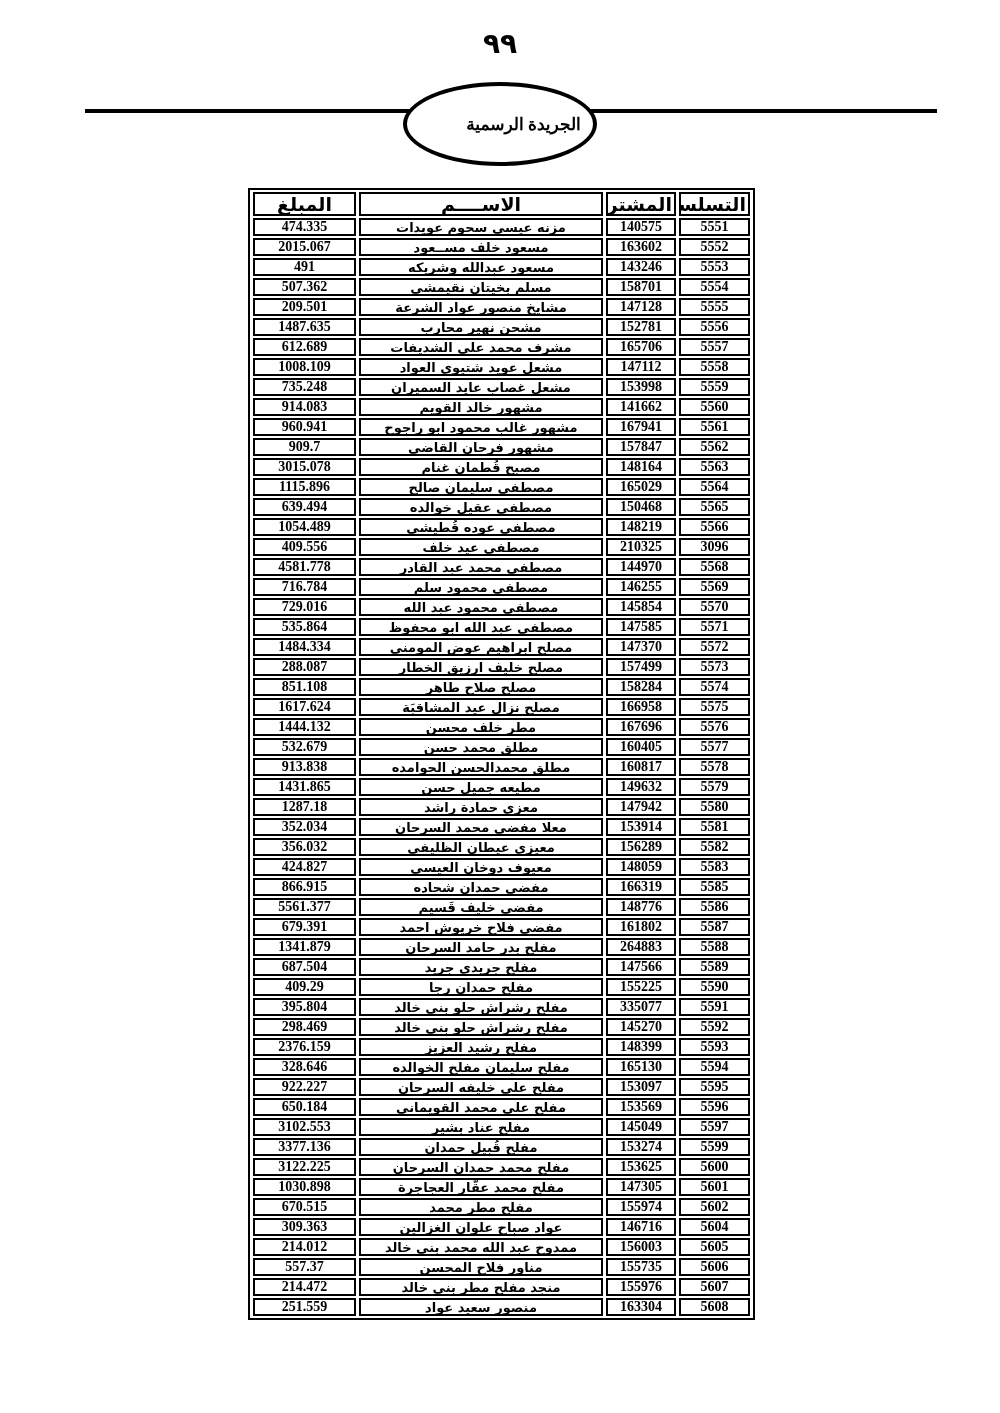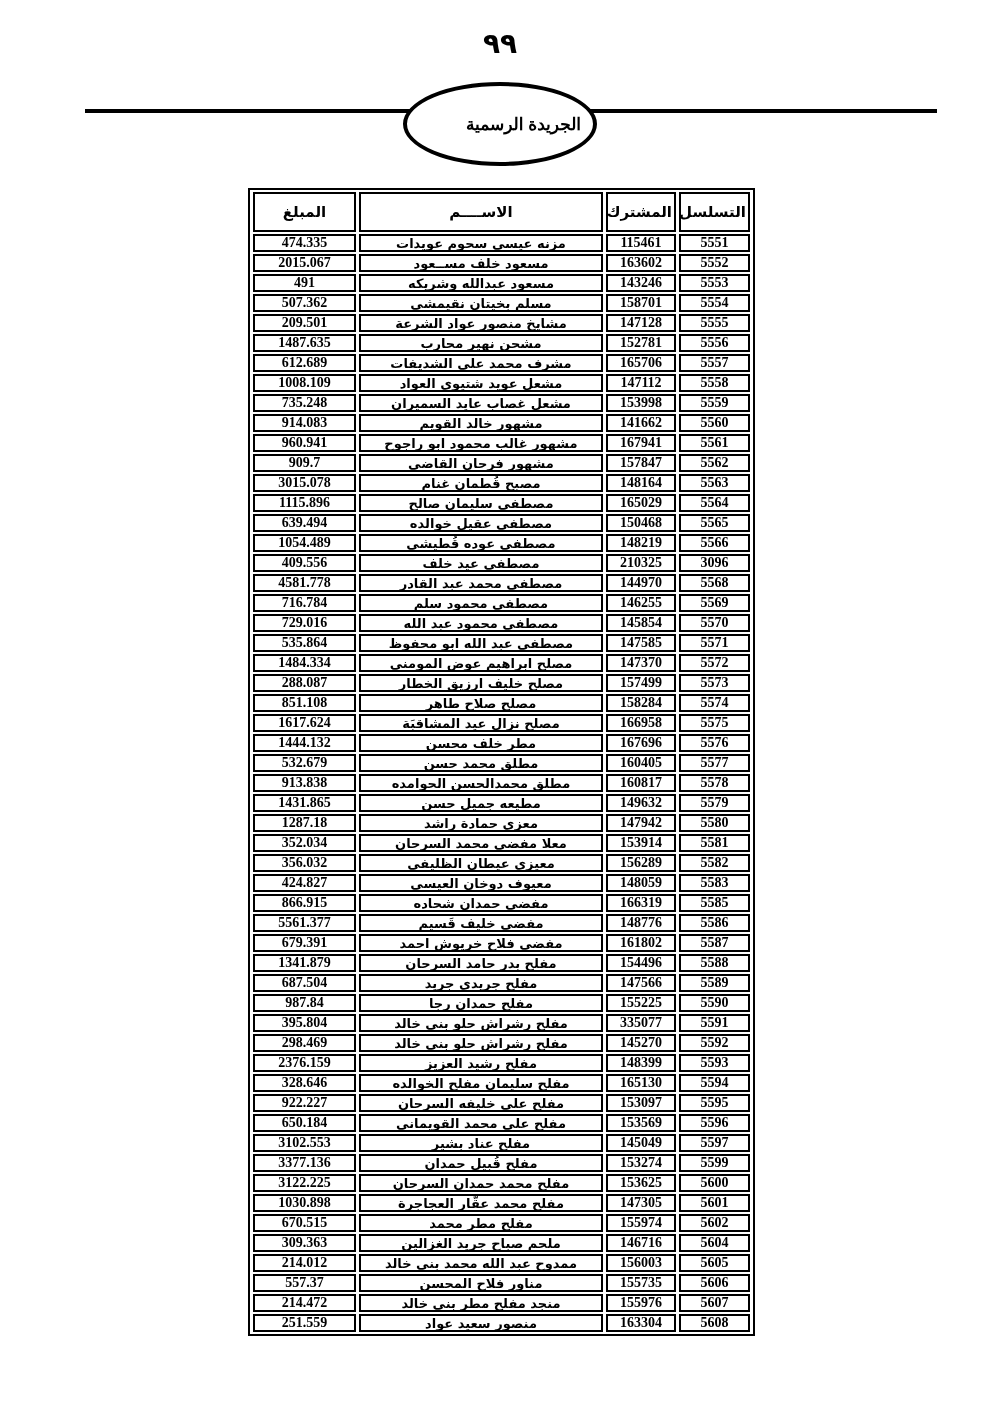--- a/index.html
+++ b/index.html
@@ -41,21 +41,21 @@
     height: 84px;
     box-sizing: border-box;
     border: 4px solid #000;
     border-radius: 50%;
     background: #ffffff;
     display: flex;
     align-items: center;
     justify-content: center;
   }
   .banner-ellipse span {
-    font-family: Liberation Sans, sans-serif;
+    font-family: Liberation Serif, serif;
     font-weight: bold;
     font-size: 17px;
     direction: rtl;
     margin-left: 47px;
   }
   table.gazette {
     position: absolute;
     top: 188px;
     left: 248px;
     width: 507px;
@@ -69,24 +69,24 @@
   table.gazette th, table.gazette td {
     box-sizing: border-box;
     border: 2px solid #000;
     text-align: center;
     vertical-align: middle;
     padding: 0 2px;
     overflow: hidden;
     white-space: nowrap;
   }
   table.gazette th {
-    height: 40px;
+    height: 24px;
     font-family: "DejaVu Sans", sans-serif;
     font-weight: bold;
-    font-size: 15px;
+    font-size: 19px;
     line-height: 1;
   }
   table.gazette td {
     height: 15.5px;
     line-height: 1;
   }
   td.ar {
     font-family: "DejaVu Sans", sans-serif;
     font-weight: bold;
     font-size: 13px;
@@ -120,21 +120,21 @@
     <tr>
       <th>التسلسل</th>
       <th>المشترك</th>
       <th>الاســــم</th>
       <th>المبلغ</th>
     </tr>
   </thead>
   <tbody>
   <tr>
     <td class="num">5551</td>
-    <td class="num">115461</td>
+    <td class="num">140575</td>
     <td class="ar">مزنه عيسى سحوم عويدات</td>
     <td class="num">474.335</td>
   </tr>
 
   <tr>
     <td class="num">5552</td>
     <td class="num">163602</td>
     <td class="ar">مسعود خلف مســعود</td>
     <td class="num">2015.067</td>
   </tr>
@@ -372,37 +372,37 @@
 
   <tr>
     <td class="num">5587</td>
     <td class="num">161802</td>
     <td class="ar">مفضي فلاح خريوش احمد</td>
     <td class="num">679.391</td>
   </tr>
 
   <tr>
     <td class="num">5588</td>
-    <td class="num">154496</td>
+    <td class="num">264883</td>
     <td class="ar">مفلح بدر حامد السرحان</td>
     <td class="num">1341.879</td>
   </tr>
 
   <tr>
     <td class="num">5589</td>
     <td class="num">147566</td>
     <td class="ar">مفلح جريدي جريد</td>
     <td class="num">687.504</td>
   </tr>
 
   <tr>
     <td class="num">5590</td>
     <td class="num">155225</td>
     <td class="ar">مفلح حمدان رجا</td>
-    <td class="num">987.84</td>
+    <td class="num">409.29</td>
   </tr>
 
   <tr>
     <td class="num">5591</td>
     <td class="num">335077</td>
     <td class="ar">مفلح رشراش حلو بني خالد</td>
     <td class="num">395.804</td>
   </tr>
 
   <tr>
@@ -471,21 +471,21 @@
   <tr>
     <td class="num">5602</td>
     <td class="num">155974</td>
     <td class="ar">مفلح مطر محمد</td>
     <td class="num">670.515</td>
   </tr>
 
   <tr>
     <td class="num">5604</td>
     <td class="num">146716</td>
-    <td class="ar">ملحم صباح جريد الغزالين</td>
+    <td class="ar">عواد صباح علوان الغزالين</td>
     <td class="num">309.363</td>
   </tr>
 
   <tr>
     <td class="num">5605</td>
     <td class="num">156003</td>
     <td class="ar">ممدوح عبد الله محمد بنى خالد</td>
     <td class="num">214.012</td>
   </tr>
 

